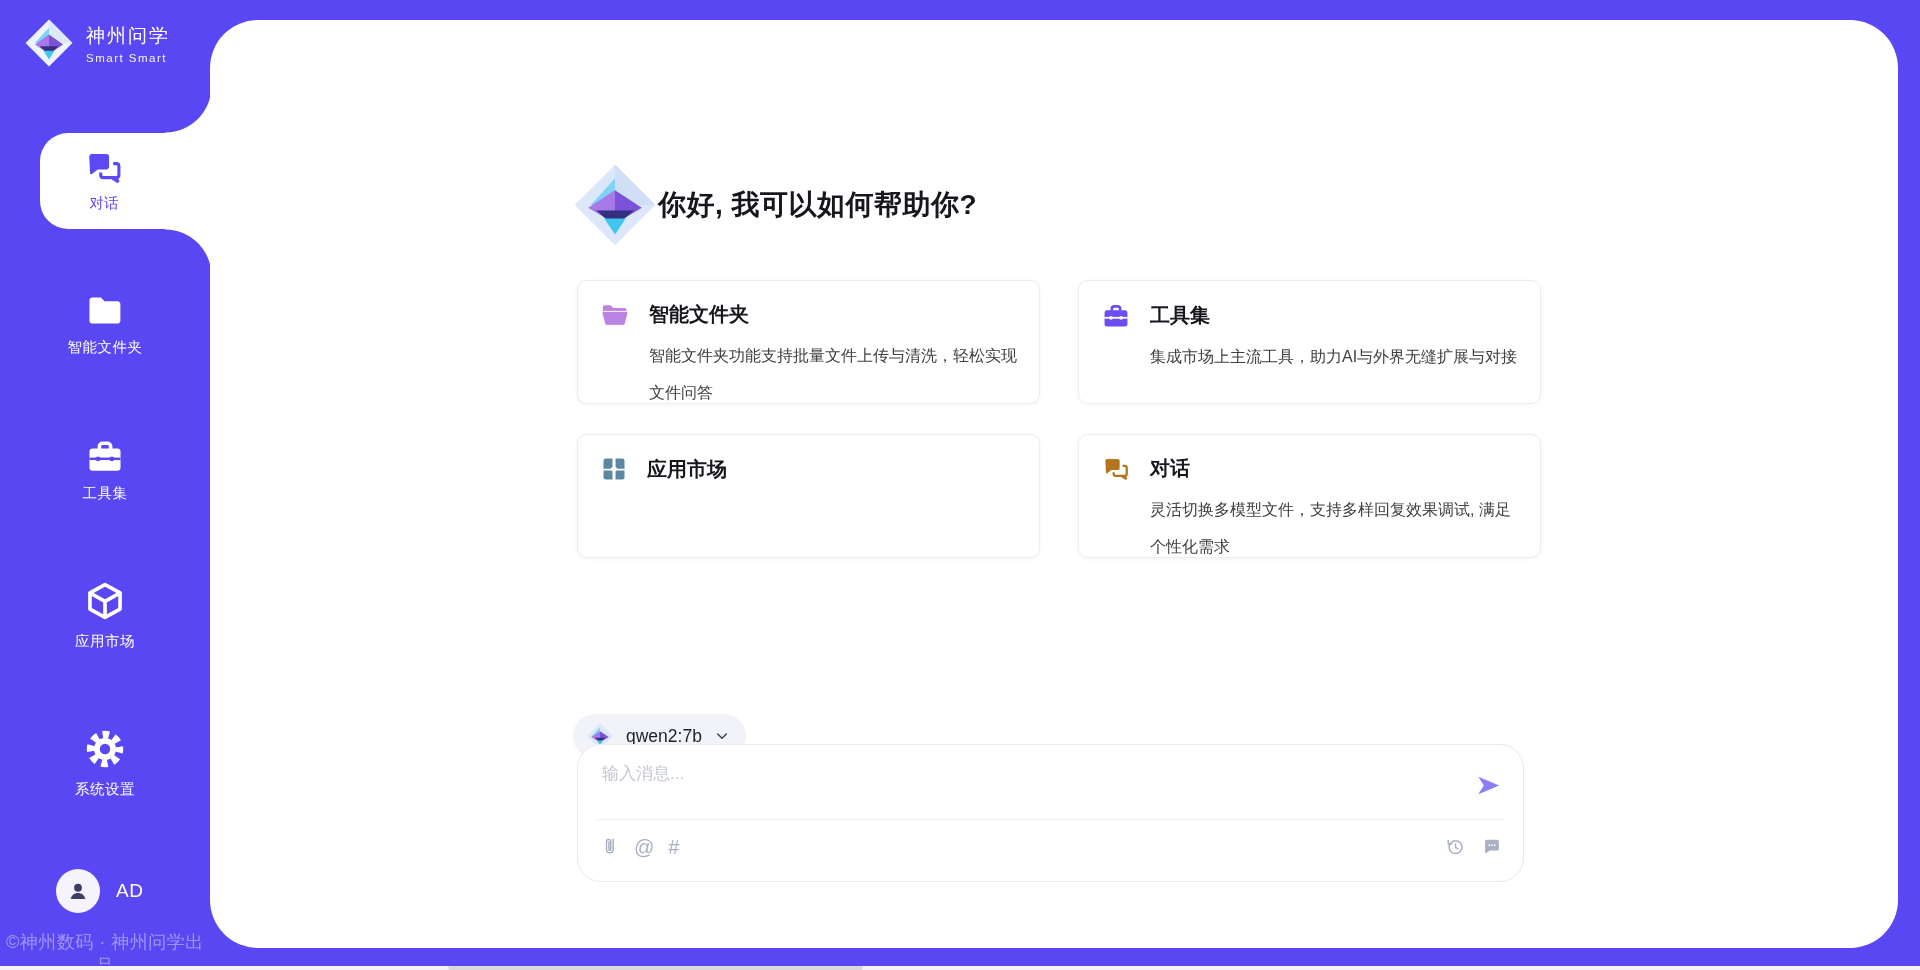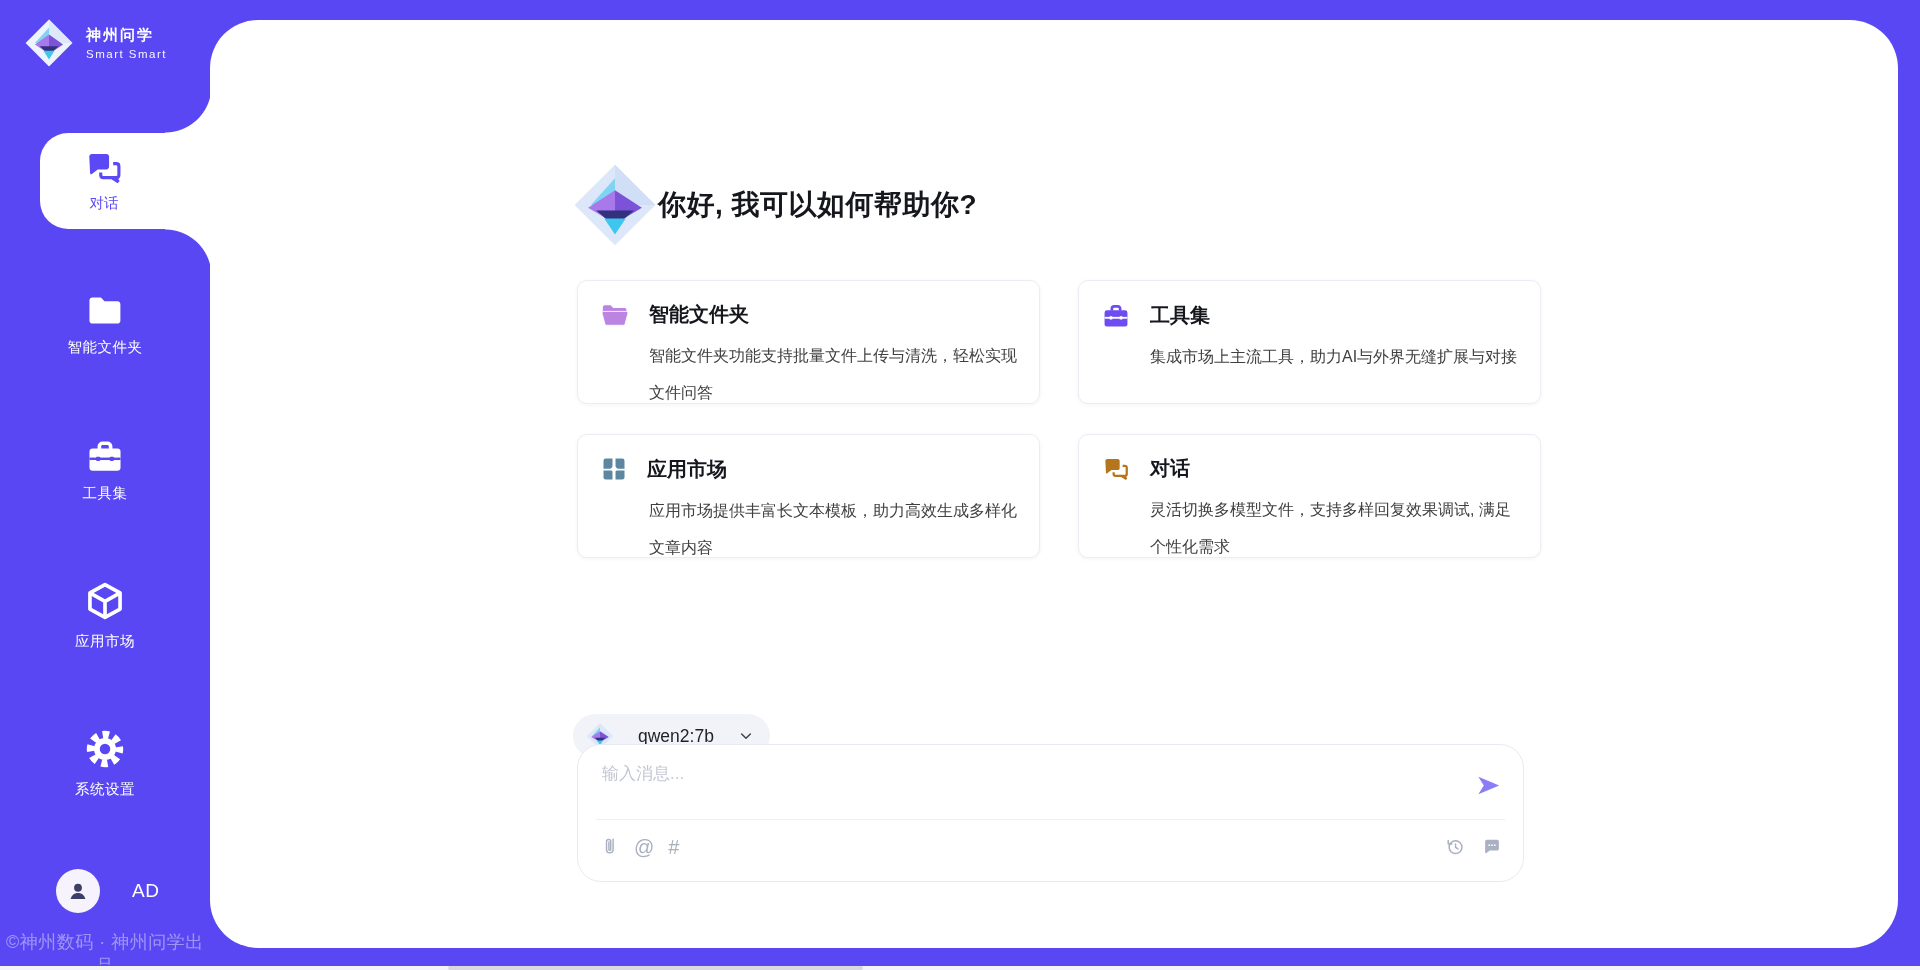--- a/index.html
+++ b/index.html
@@ -14,21 +14,21 @@
   
   .main-panel {
     position:absolute; left:210px; top:20px; right:22px; bottom:22px;
     background:#ffffff; border-radius:48px;
   }
 
   
   .sidebar { position:absolute; left:0; top:0; width:210px; height:100%; }
 
   .brand { position:absolute; left:24px; top:18px; display:flex; align-items:center; gap:12px; }
-  .brand-text .brand-name { color:#fff; font-size:15px; font-weight:700; letter-spacing:2px; }
+  .brand-text .brand-name { color:#fff; font-size:19px; font-weight:400; letter-spacing:2px; }
   .brand-text .brand-sub  { color:rgba(255,255,255,.95); font-size:11.5px; letter-spacing:1.5px; margin-top:3px; }
 
   .nav-item {
     position:absolute; left:0; width:210px;
     display:flex; flex-direction:column; align-items:center; gap:10px;
     color:#fff; cursor:pointer;
   }
   .nav-item .nav-label { font-size:14.5px; letter-spacing:.5px; }
 
   
@@ -36,21 +36,21 @@
     position:absolute; left:40px; top:133px; width:172px; height:96px;
     background:#fff; border-radius:28px 0 0 28px;
     display:flex; flex-direction:column; align-items:center; justify-content:center;
     gap:8px; padding-right:44px; cursor:pointer;
   }
   .active-tab .nav-label { color:#5b49f5; font-size:14.5px; }
   .fillet { position:absolute; width:47px; height:47px; left:165px; }
   .fillet-top    { top:86px;  background:radial-gradient(47px at 0 0,    #5847f2 46px, #ffffff 47px); }
   .fillet-bottom { top:229px; background:radial-gradient(47px at 0 100%, #5847f2 46px, #ffffff 47px); }
 
-  .user-row { position:absolute; left:56px; top:869px; display:flex; align-items:center; gap:32px; cursor:pointer; }
+  .user-row { position:absolute; left:56px; top:869px; display:flex; align-items:center; gap:16px; cursor:pointer; }
   .avatar { width:44px; height:44px; border-radius:50%; background:#f6f3fd; display:flex; align-items:center; justify-content:center; }
   .user-name { color:#fff; font-size:19px; letter-spacing:.5px; }
   .copyright { position:absolute; left:0; top:930px; width:210px; text-align:center;
                color:rgba(255,255,255,.42); font-size:18px; letter-spacing:.5px; }
 
   
   .greeting { position:absolute; left:362px; top:142px; display:flex; align-items:center; }
   .greeting h1 { font-size:28px; font-weight:700; color:#15171d; letter-spacing:.5px; }
 
   .cards {
@@ -61,21 +61,21 @@
     height:124px; background:#fff; border:1px solid #ecedf4; border-radius:10px;
     padding:20px 22px; box-shadow:0 1px 4px rgba(40,40,90,.05); cursor:pointer;
   }
   .card-head { display:flex; align-items:center; gap:19px; }
   .card-title { font-size:20px; font-weight:700; color:#15171d; }
   .card-desc { margin:9px 0 0 49px; font-size:16px; color:#404040; line-height:37px; }
 
   .model-pill {
     position:absolute; left:363px; top:694px; height:44px;
     background:#f2f3f8; border-radius:22px;
-    display:flex; align-items:center; gap:24px; padding:0 16px 0 13px; cursor:pointer;
+    display:flex; align-items:center; gap:12px; padding:0 16px 0 13px; cursor:pointer;
   }
   .model-name { font-size:17.5px; color:#1e2126; }
 
   .composer {
     position:absolute; left:367px; top:724px; width:947px; height:138px;
     border:1px solid #e8eaf1; border-radius:24px; background:#fff;
   }
   .composer textarea {
     position:absolute; left:24px; top:17px; width:840px; height:42px;
     border:none; outline:none; resize:none; background:transparent;
@@ -224,21 +224,20 @@
           <g fill="#5d87a0">
             <path d="M3 5a2 2 0 0 1 2-2h5.7v8.7H3z"></path>
             <path d="M13.3 3H19a2 2 0 0 1 2 2v6.7h-7.7z"></path>
             <path d="M3 13.3h7.7V21H5a2 2 0 0 1-2-2z"></path>
             <path d="M13.3 13.3H21V19a2 2 0 0 1-2 2h-5.7z"></path>
           </g>
           <rect x="9.8" y="9.8" width="4.4" height="4.4" fill="#ffffff" transform="rotate(45 12 12)"></rect>
         </svg>
         <span class="card-title">应用市场</span>
       </div>
-      <div class="card-desc">应用市场提供丰富长文本模板，助力高效生成多样化文章内容</div>
     </div>
 
     <div class="card">
       <div class="card-head">
         <svg width="30" height="26" viewBox="0 0 24 22">
           <path d="M3 4.1C3 3.2 3.7 2.5 4.6 2.5h8.9c.9 0 1.6.7 1.6 1.6v6.2c0 .9-.7 1.6-1.6 1.6H8.2l-3.6 2.8c-.5.4-1.1 0-1.1-.6z" fill="#b5751d"></path>
           <path d="M17.6 8.3h1.9c.9 0 1.6.7 1.6 1.6v5.4c0 .9-.7 1.6-1.6 1.6h-.5l1.8 2.6-4-2.6h-5.2c-.9 0-1.6-.7-1.6-1.6v-1.5" fill="none" stroke="#b5751d" stroke-width="1.9"></path>
         </svg>
         <span class="card-title">对话</span>
       </div>

